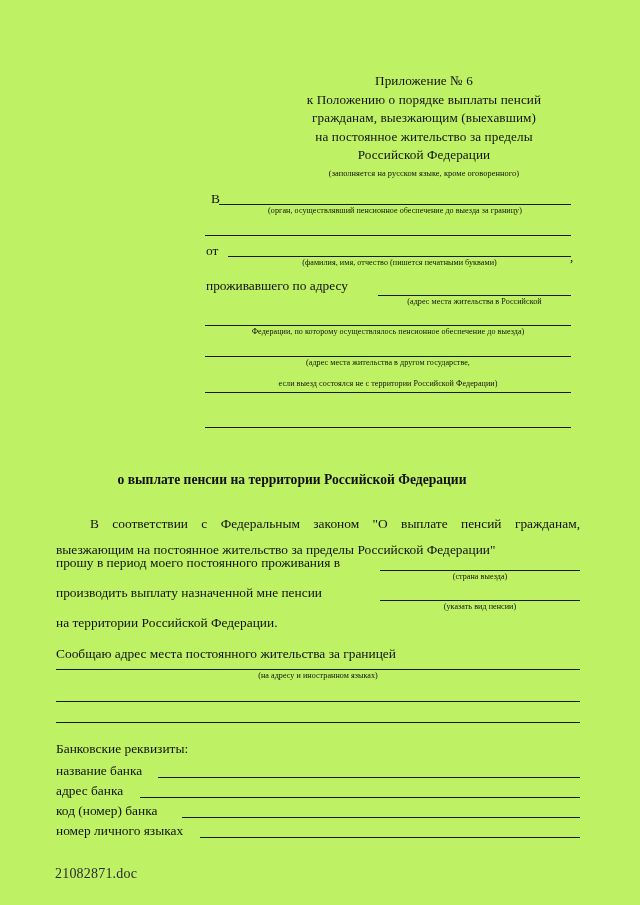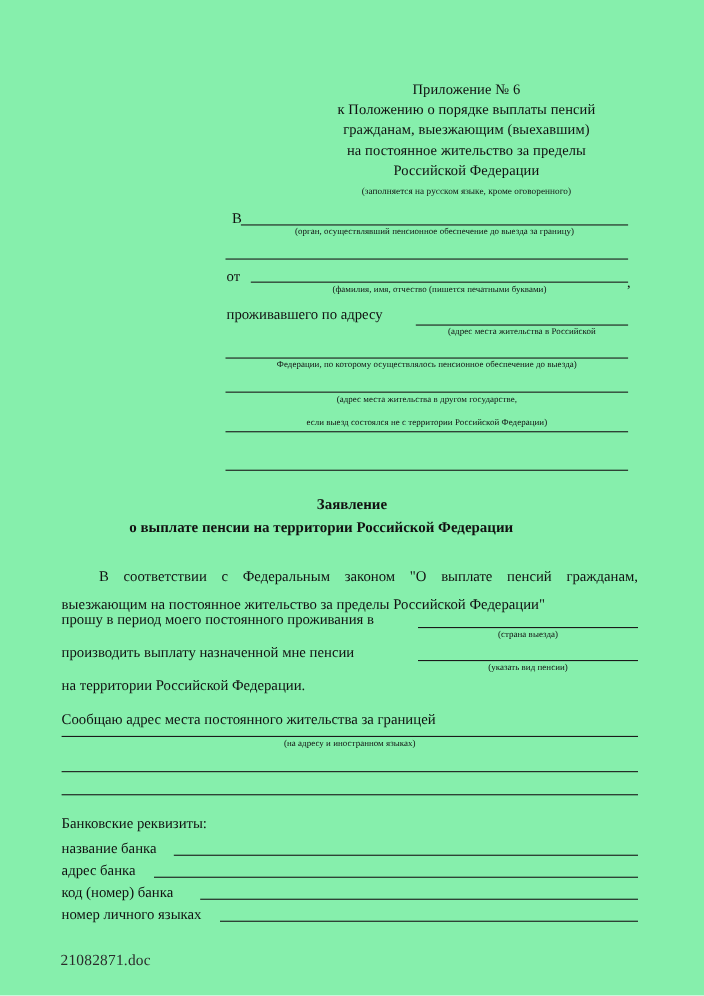--- a/index.html
+++ b/index.html
@@ -9,21 +9,21 @@
     background: #ffffff;
   }
   body {
     font-family: "Liberation Serif", "DejaVu Serif", serif;
     color: #111111;
   }
   .page {
     position: relative;
     width: 640px;
     height: 905px;
-    background: #86efac;
+    background: #bef264;
     overflow: hidden;
     box-sizing: border-box;
   }
 
   
   .header-block {
     position: absolute;
     left: 258px;
     top: 72px;
     width: 332px;
@@ -190,21 +190,20 @@
 
     <div class="rule" style="left:205px; top:356px; width:366px;"></div>
     <div class="caption" style="left:205px; top:358px; width:366px;">(адрес места жительства в другом государстве,</div>
 
     <div class="rule" style="left:205px; top:392px; width:366px;"></div>
     <div class="caption" style="left:205px; top:379px; width:366px;">если выезд состоялся не с территории Российской Федерации)</div>
 
     <div class="rule" style="left:205px; top:427px; width:366px;"></div>
   </div>
 
-  <div class="doc-title">Заявление</div>
   <div class="doc-subtitle">о выплате пенсии на территории Российской Федерации</div>
 
   <div class="body-par"><span class="indent"></span><span>В соответствии с Федеральным законом "О выплате пенсий гражданам, выезжающим на постоянное жительство за пределы Российской Федерации"</span></div>
 
   <div class="body-line" style="top:554px;">прошу в период моего постоянного проживания в</div>
   <div class="rule" style="left:380px; top:570px; width:200px;"></div>
   <div class="caption" style="left:380px; top:572px; width:200px;">(страна выезда)</div>
 
   <div class="body-line" style="top:584px;">производить выплату назначенной мне пенсии</div>
   <div class="rule" style="left:380px; top:600px; width:200px;"></div>

